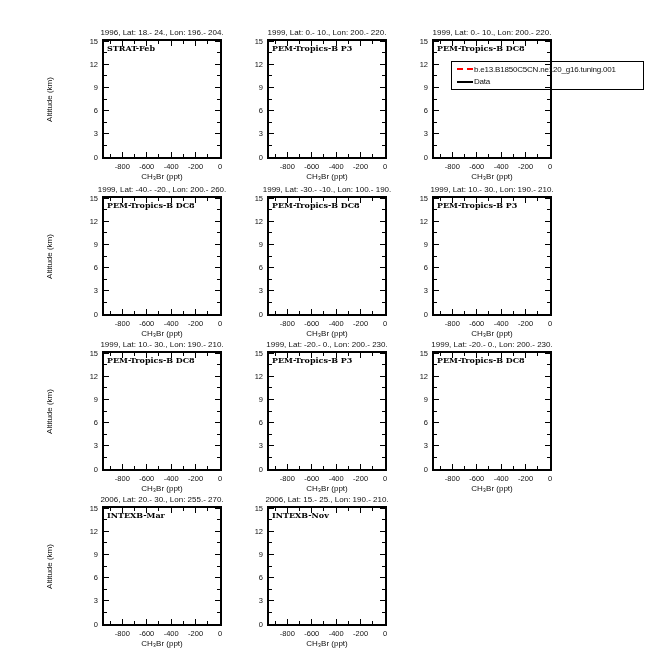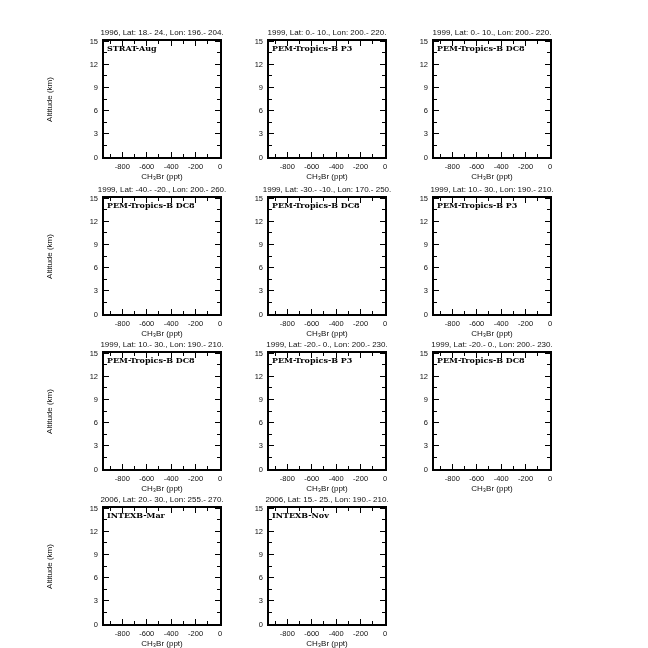--- a/index.html
+++ b/index.html
@@ -75,21 +75,21 @@
           <div class="tick" style="top: 103.9px; left: 0px; height: 1px; width: 3px;"></div>
           <div class="tick" style="top: 103.9px; right: 0px; height: 1px; width: 3px;"></div>
           <div class="tick" style="top: 80.7px; left: 0px; height: 1px; width: 3px;"></div>
           <div class="tick" style="top: 80.7px; right: 0px; height: 1px; width: 3px;"></div>
           <div class="tick" style="top: 57.5px; left: 0px; height: 1px; width: 3px;"></div>
           <div class="tick" style="top: 57.5px; right: 0px; height: 1px; width: 3px;"></div>
           <div class="tick" style="top: 34.3px; left: 0px; height: 1px; width: 3px;"></div>
           <div class="tick" style="top: 34.3px; right: 0px; height: 1px; width: 3px;"></div>
           <div class="tick" style="top: 11.1px; left: 0px; height: 1px; width: 3px;"></div>
           <div class="tick" style="top: 11.1px; right: 0px; height: 1px; width: 3px;"></div>
-          <div class="panel-label">STRAT-Aug</div>
+          <div class="panel-label">STRAT-Feb</div>
         </div>
         <div class="ytick-label" style="left: -26px; top: 113.5px;">0</div>
         <div class="ytick-label" style="left: -26px; top: 90.3px;">3</div>
         <div class="ytick-label" style="left: -26px; top: 67.1px;">6</div>
         <div class="ytick-label" style="left: -26px; top: 43.9px;">9</div>
         <div class="ytick-label" style="left: -26px; top: 20.7px;">12</div>
         <div class="ytick-label" style="left: -26px; top: -2.5px;">15</div>
         <div class="xtick-label" style="left: 7.31579px; top: 123px;">-800</div>
         <div class="xtick-label" style="left: 31.7368px; top: 123px;">-600</div>
         <div class="xtick-label" style="left: 56.1579px; top: 123px;">-400</div>
@@ -273,21 +273,21 @@
         <div class="ytick-label" style="left: -26px; top: -2.5px;">15</div>
         <div class="xtick-label" style="left: 7.31579px; top: 123px;">-800</div>
         <div class="xtick-label" style="left: 31.7368px; top: 123px;">-600</div>
         <div class="xtick-label" style="left: 56.1579px; top: 123px;">-400</div>
         <div class="xtick-label" style="left: 80.5789px; top: 123px;">-200</div>
         <div class="xtick-label" style="left: 105px; top: 123px;">0</div>
         <div class="x-title">CH₃Br (ppt)</div>
         <div class="y-title">Altitude (km)</div>
       </div>
       <div class="panel" style="left: 267px; top: 196px;">
-        <div class="panel-header">1999, Lat: -30.- -10., Lon: 170.- 250.</div>
+        <div class="panel-header">1999, Lat: -30.- -10., Lon: 100.- 190.</div>
         <div class="plot-box">
           <div class="tick" style="left: 17.8158px; bottom: 0px; width: 1px; height: 5px;"></div>
           <div class="tick" style="left: 17.8158px; top: 0px; width: 1px; height: 5px;"></div>
           <div class="tick" style="left: 42.2368px; bottom: 0px; width: 1px; height: 5px;"></div>
           <div class="tick" style="left: 42.2368px; top: 0px; width: 1px; height: 5px;"></div>
           <div class="tick" style="left: 66.6579px; bottom: 0px; width: 1px; height: 5px;"></div>
           <div class="tick" style="left: 66.6579px; top: 0px; width: 1px; height: 5px;"></div>
           <div class="tick" style="left: 91.0789px; bottom: 0px; width: 1px; height: 5px;"></div>
           <div class="tick" style="left: 91.0789px; top: 0px; width: 1px; height: 5px;"></div>
           <div class="tick" style="left: 115.5px; bottom: 0px; width: 1px; height: 5px;"></div>
@@ -696,13 +696,23 @@
         <div class="ytick-label" style="left: -26px; top: -2.5px;">15</div>
         <div class="xtick-label" style="left: 7.31579px; top: 123px;">-800</div>
         <div class="xtick-label" style="left: 31.7368px; top: 123px;">-600</div>
         <div class="xtick-label" style="left: 56.1579px; top: 123px;">-400</div>
         <div class="xtick-label" style="left: 80.5789px; top: 123px;">-200</div>
         <div class="xtick-label" style="left: 105px; top: 123px;">0</div>
         <div class="x-title">CH₃Br (ppt)</div>
       </div>
     </div>
 
+  <div class="legend">
+    <div class="legend-entry">
+      <span class="legend-line" id="legend-line-0" style="border-top-color: rgb(255, 0, 0); border-top-style: dashed;"></span>
+      <span class="legend-text">b.e13.B1850C5CN.ne120_g16.tuning.001</span>
+    </div>
+    <div class="legend-entry">
+      <span class="legend-line" id="legend-line-1" style="border-top-color: rgb(0, 0, 0); border-top-style: solid;"></span>
+      <span class="legend-text">Data</span>
+    </div>
+  </div>
 </div>
 
 </body></html>

